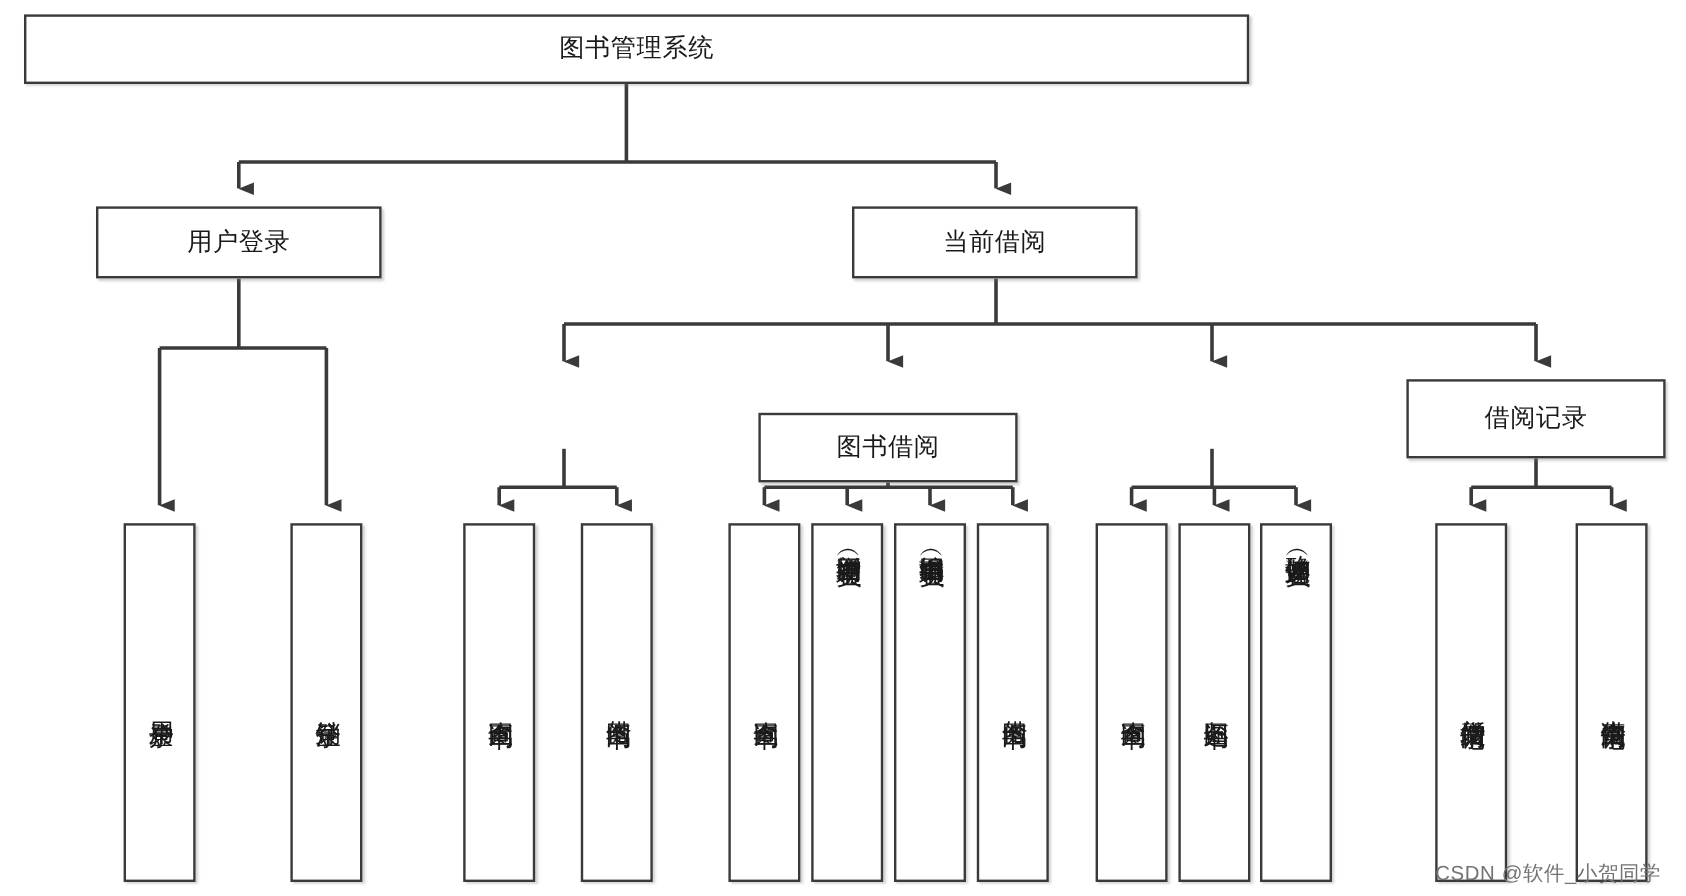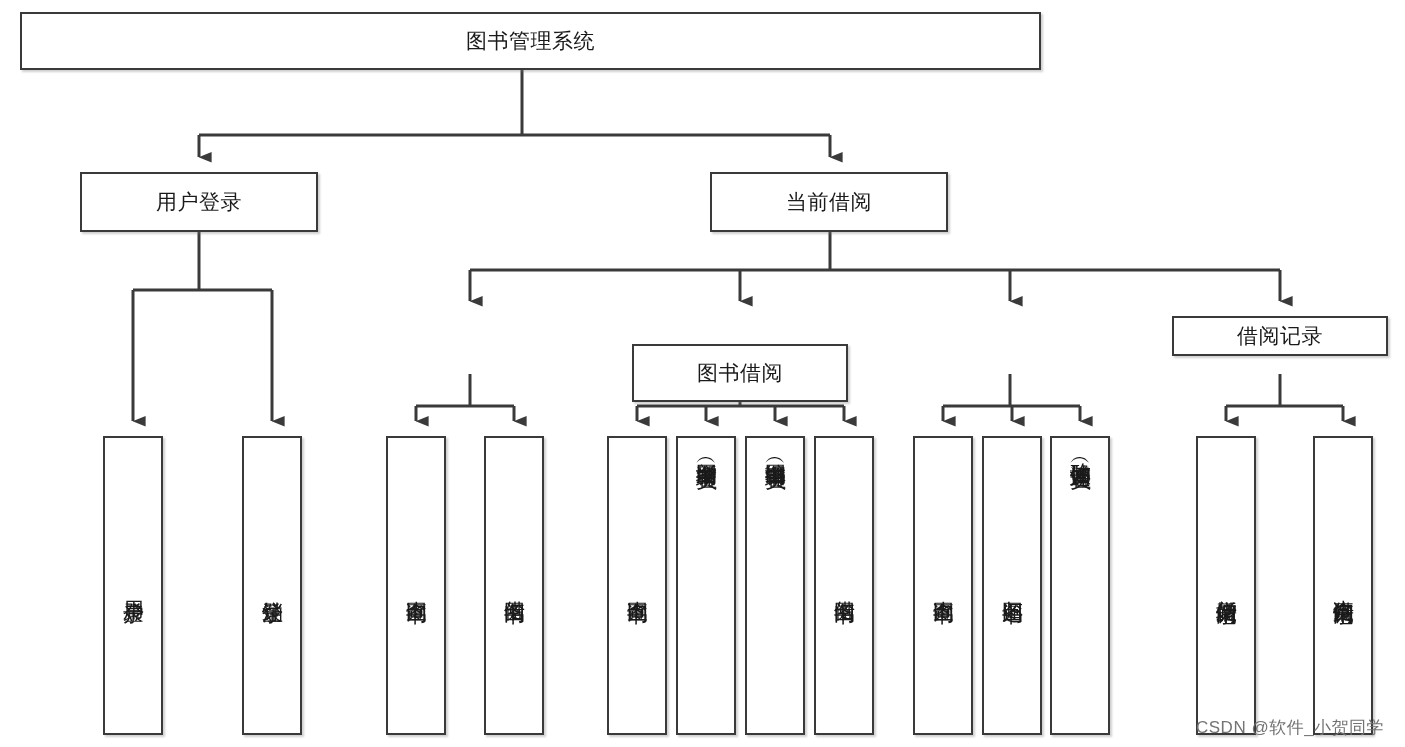--- a/index.html
+++ b/index.html
@@ -131,21 +131,21 @@
   <div class="node" style="left:80px; top:172px; width:238px; height:60px;">
     <span class="label-h">用户登录</span>
   </div>
   <div class="node" style="left:710px; top:172px; width:238px; height:60px;">
     <span class="label-h">当前借阅</span>
   </div>
 
   <div class="node" style="left:632px; top:316px; width:216px; height:58px;margin-top:28px;">
     <span class="label-h">图书借阅</span>
   </div>
-  <div class="node" style="left:1172px; top:316px; width:216px; height:40px;">
+  <div class="node" style="left:1172px; top:316px; width:216px; height:66px;">
     <span class="label-h">借阅记录</span>
   </div>
 
   <div class="node vert" style="left:103px; top:436px; width:60px; height:299px;">
     <span class="label-v">用户登录</span>
   </div>
   <div class="node vert" style="left:242px; top:436px; width:60px; height:299px;">
     <span class="label-v">注销登录</span>
   </div>
 

